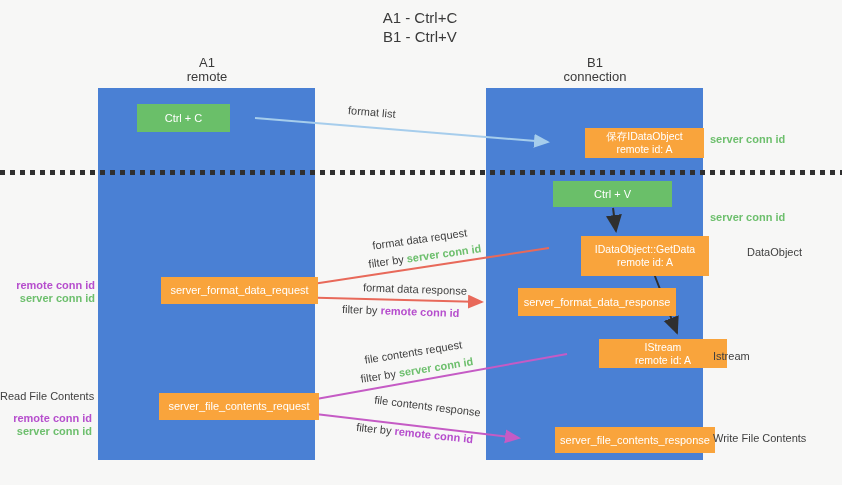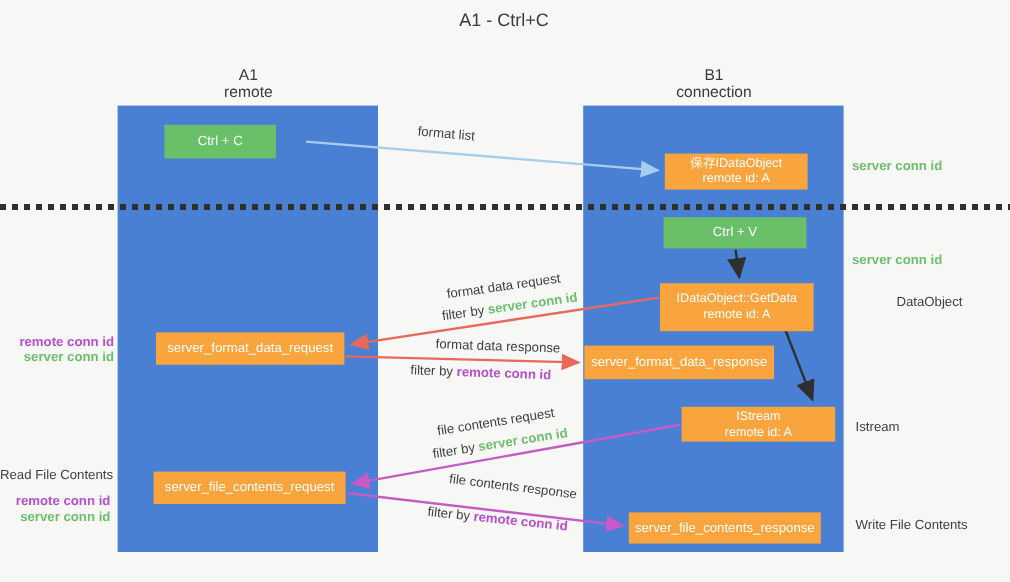--- a/index.html
+++ b/index.html
@@ -10,21 +10,21 @@
   html,body{margin:0;padding:0;background:var(--bg);}
   #canvas{position:relative;width:842px;height:485px;background:var(--bg);
     font-family:"Liberation Sans",sans-serif;color:var(--dark);overflow:hidden;}
   .lane{position:absolute;background:var(--lane);}
   .lane-header{position:absolute;text-align:center;font-size:13px;line-height:14px;color:#3a3a3a;}
   #title{position:absolute;left:300px;top:8px;width:240px;text-align:center;
     font-size:15px;line-height:19px;color:#3a3a3a;}
   .node{position:absolute;display:flex;flex-direction:column;justify-content:center;
     align-items:center;color:#fff;font-size:11px;line-height:13px;text-align:center;}
   .node.green{background:var(--green);}
-  .node.orange{background:var(--orange);}
+  .node.orange{background:var(--orange);margin-left:31px;}
   .node .l2{font-size:10.5px;}
   .dotline{position:absolute;left:0;top:170px;width:842px;height:5px;
     background:repeating-linear-gradient(90deg,var(--black) 0 5px,transparent 5px 10px);}
   .elabel{position:absolute;font-size:11px;white-space:nowrap;color:var(--dark);}
   .side{position:absolute;font-size:11px;white-space:nowrap;color:var(--dark);}
   .bold-green{color:var(--greentext);font-weight:bold;}
   .bold-purple{color:var(--purpletext);font-weight:bold;}
   .rightalign{text-align:right;}
   svg.arrows{position:absolute;left:0;top:0;pointer-events:none;}
   .ar-blue{stroke:var(--lightblue);stroke-width:2;fill:none;}
@@ -34,20 +34,21 @@
   #mh-blue path{fill:var(--lightblue);} #mh-black path{fill:var(--black);}
   #mh-salmon path{fill:var(--salmon);} #mh-magenta path{fill:var(--magenta);}
 </style>
 </head>
 <body>
 
 <div id="canvas">
 
   <div id="title">
     <div>A1 - Ctrl+C</div>
+    <div>B1 - Ctrl+V</div>
   </div>
 
   <div class="lane-header" style="left:157px;top:56px;width:100px;">
     <div>A1</div>
     <div>remote</div>
   </div>
   <div class="lane-header" style="left:545px;top:56px;width:100px;">
     <div>B1</div>
     <div>connection</div>
   </div>

